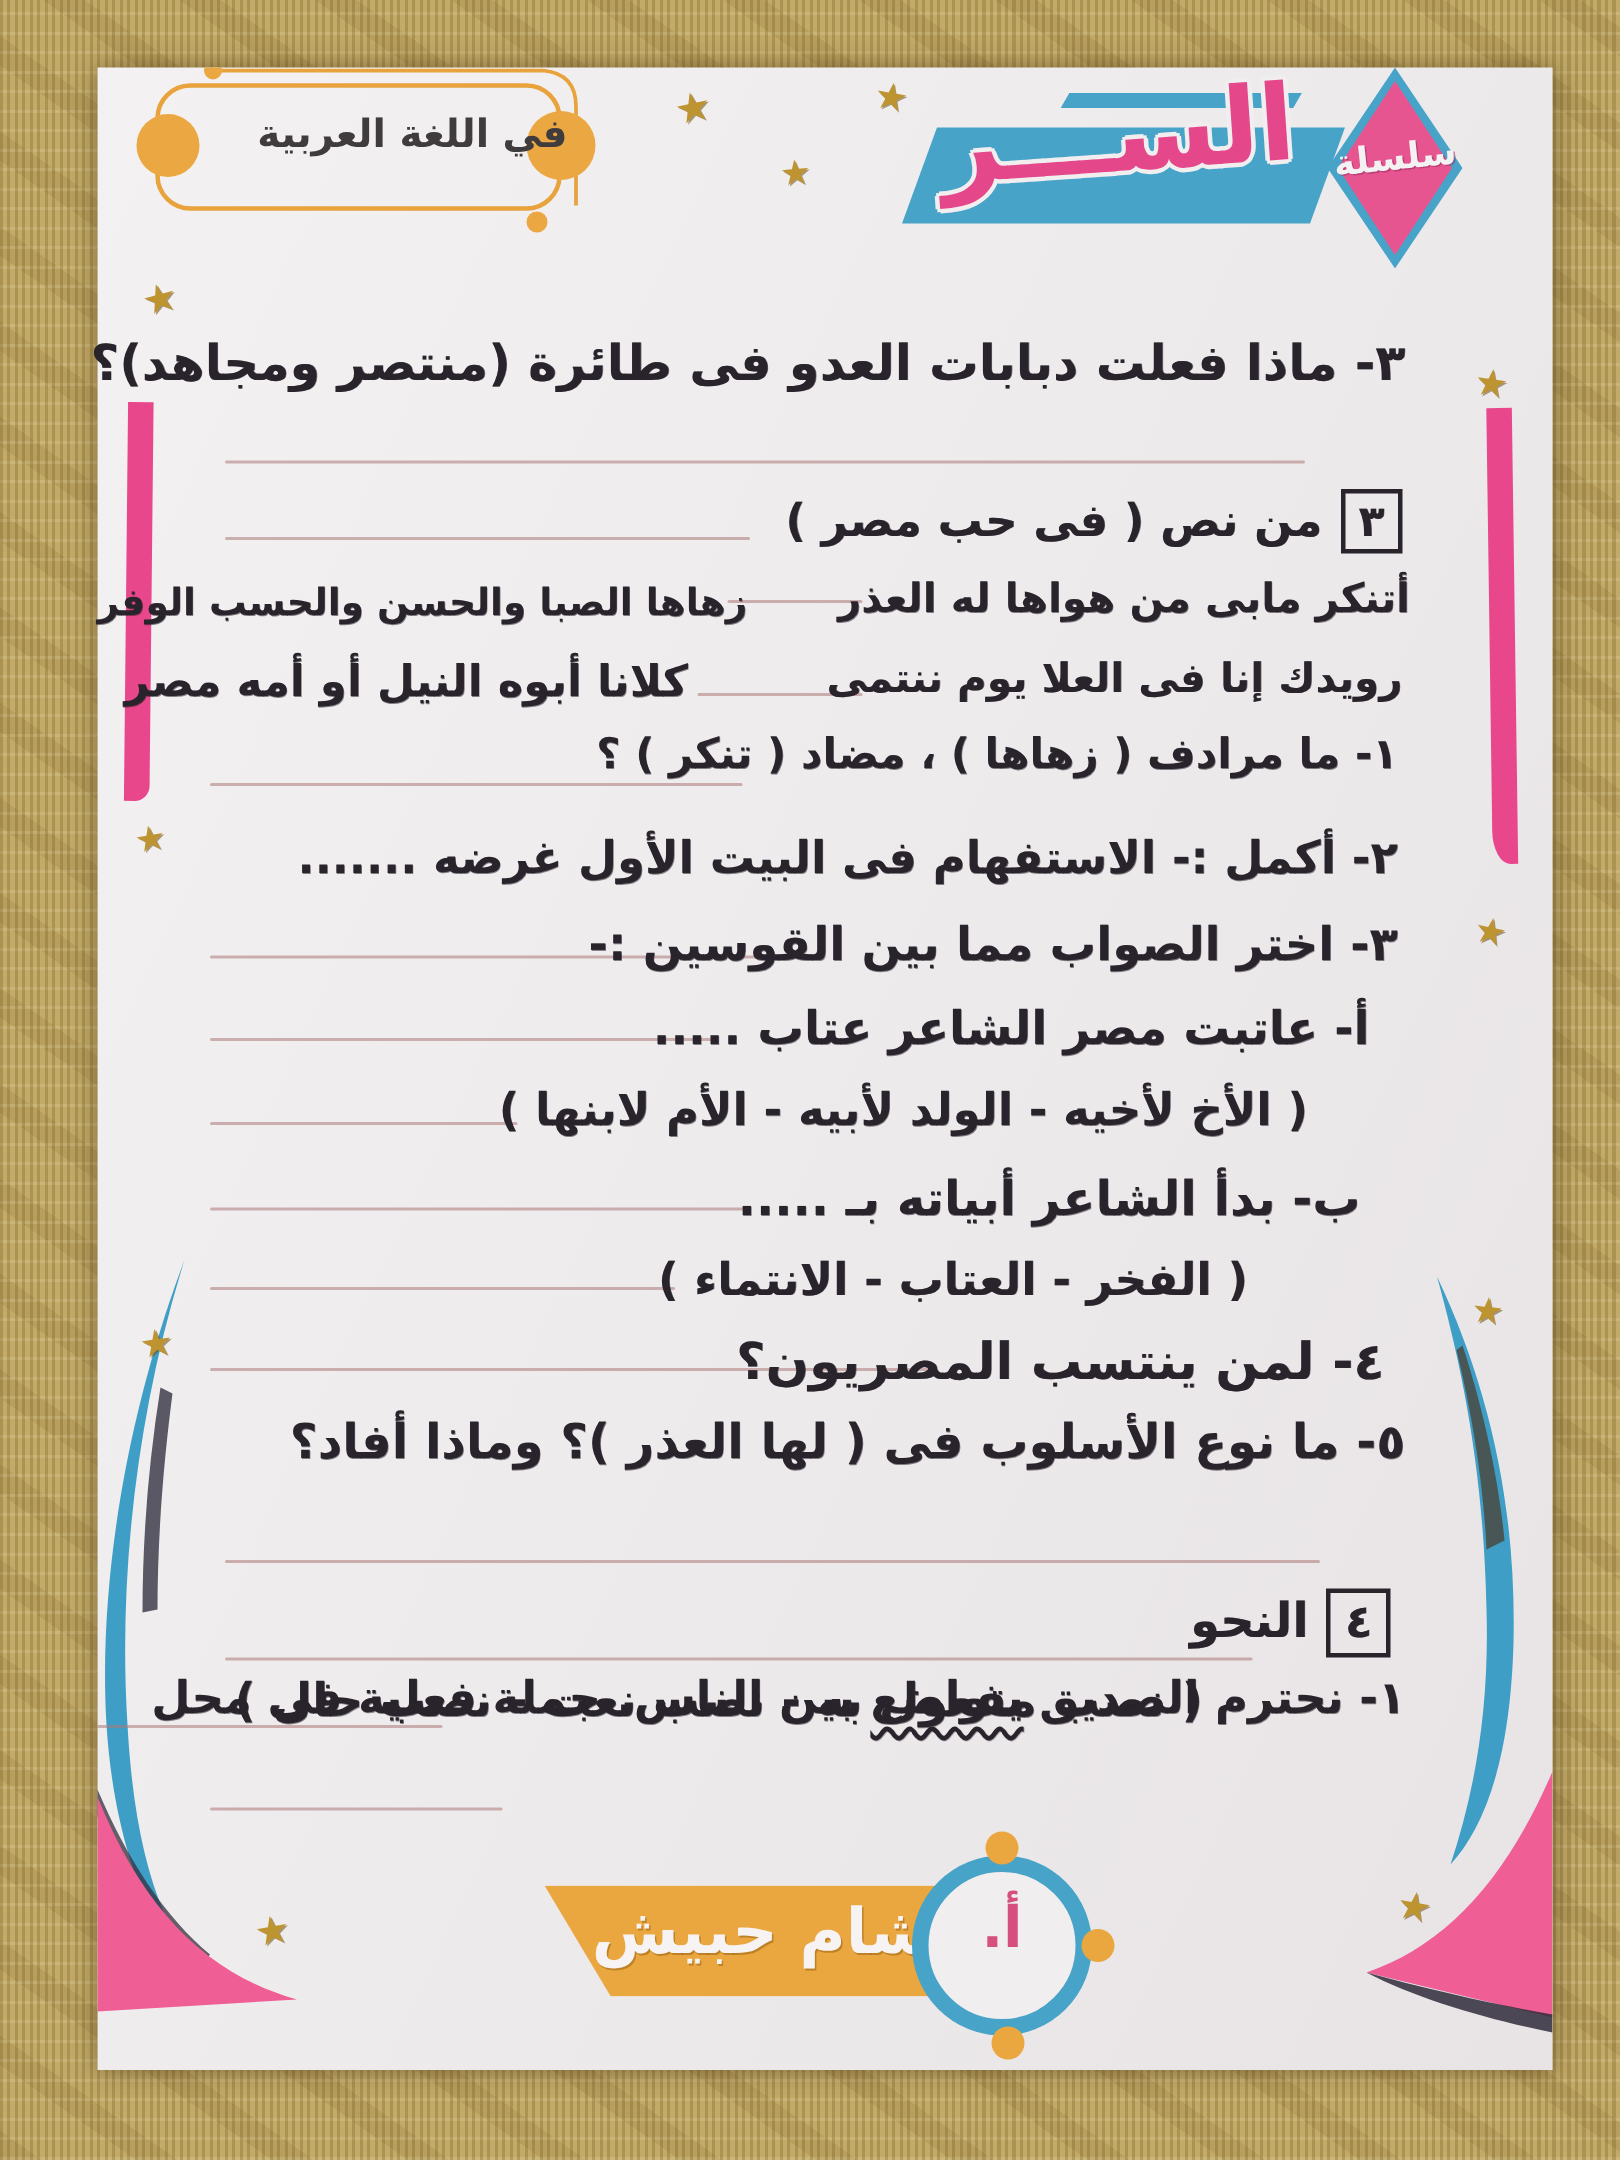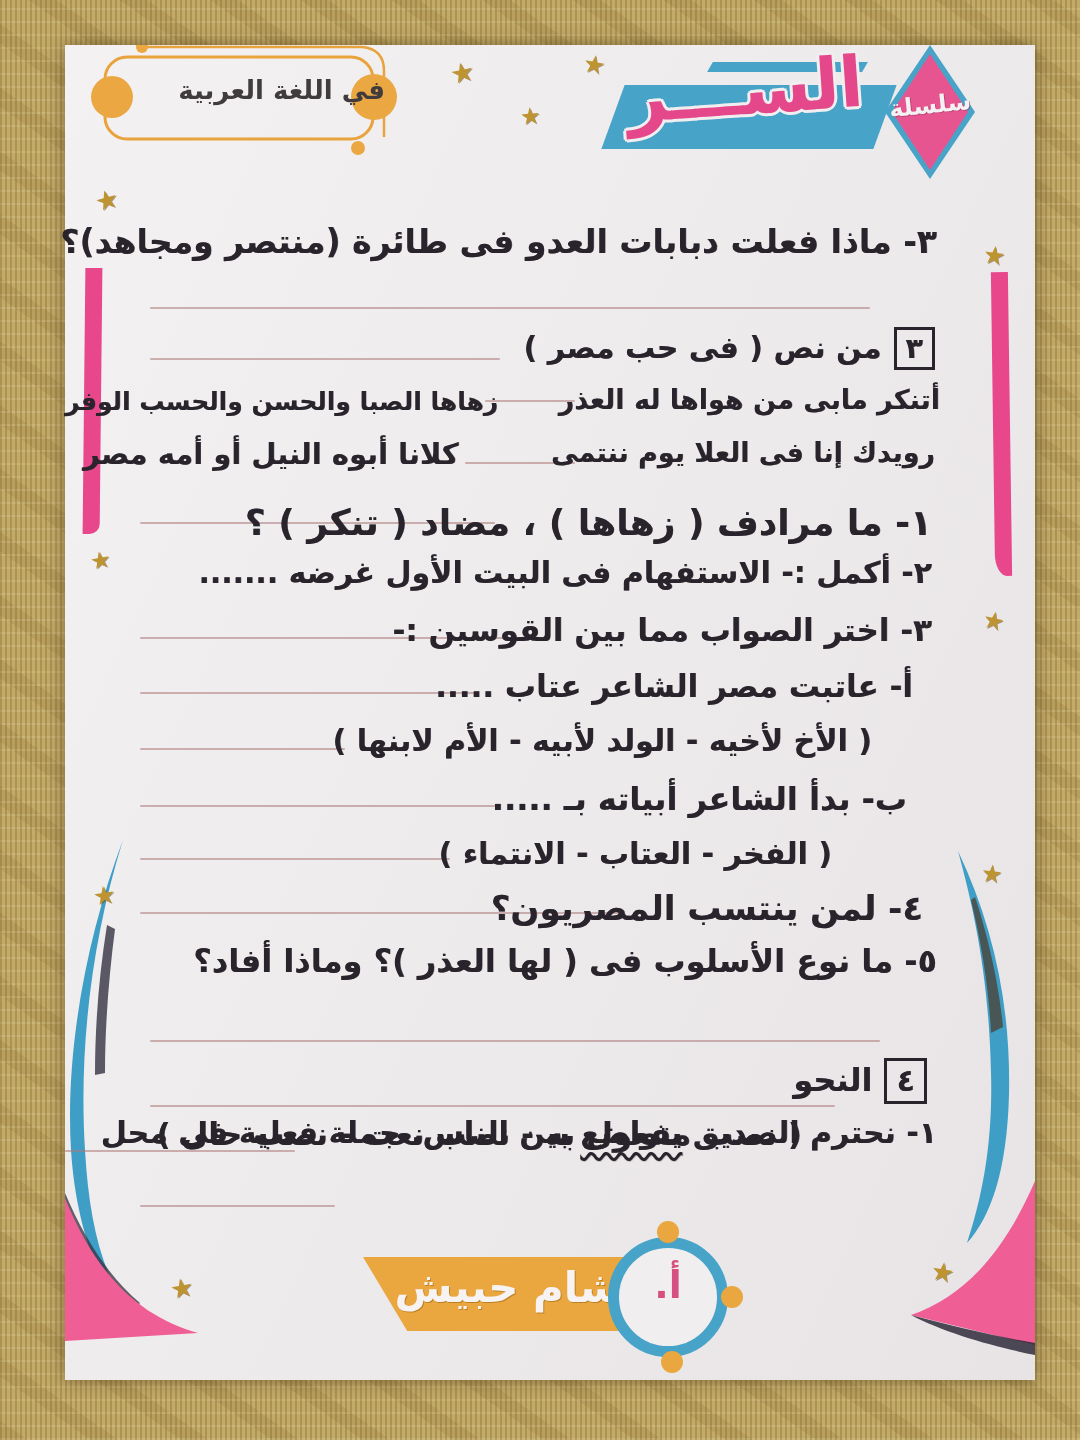--- a/index.html
+++ b/index.html
@@ -22,21 +22,21 @@
   .numbox{display:inline-block;border:3px solid #29232b;padding:0 9px;margin-left:12px;
     line-height:1.3;font-size:.95em;}
   .wavy{text-decoration:underline;text-decoration-style:wavy;
     text-decoration-thickness:2.5px;text-underline-offset:9px;}
   .pbar{position:absolute;width:17px;background:#e8478b;}
   .pbar-left{left:19px;top:223px;height:266px;border-bottom-right-radius:10px;transform:rotate(.6deg);}
   .pbar-right{left:928px;top:227px;height:304px;border-bottom-left-radius:70% 22px;transform:rotate(-.8deg);}
   .corners{position:absolute;left:0;top:0;}
   
   .badge-svg{position:absolute;left:25px;top:0;}
-  .badge-text{position:absolute;left:100px;top:30px;width:220px;text-align:right;
+  .badge-text{position:absolute;left:100px;top:30px;width:220px;text-align:center;
     font-size:26px;font-weight:bold;color:#403c3d;direction:rtl;}
   
   .logo-bar{position:absolute;left:645px;top:17px;width:155px;height:10px;background:#47a3c8;transform:skewX(-30deg);}
   .logo-slab{position:absolute;left:548px;top:40px;width:272px;height:64px;background:#47a3c8;transform:skewX(-20deg);}
   .logo-title{position:absolute;left:545px;top:4px;width:270px;text-align:center;direction:rtl;
     font-size:70px;font-weight:bold;color:#e4478a;transform:rotate(-4deg);
     text-shadow:-3px 0 0 #f1eef0,3px 0 0 #f1eef0,0 -3px 0 #f1eef0,0 3px 0 #f1eef0,
       -2px -2px 0 #f1eef0,2px 2px 0 #f1eef0,-2px 2px 0 #f1eef0,2px -2px 0 #f1eef0;}
   .rhombus{position:absolute;clip-path:polygon(50% 0,100% 50%,50% 100%,0 50%);}
   .rhombus-back{left:820px;top:0;width:90px;height:134px;background:#47a3c8;}
@@ -125,21 +125,21 @@
     <div class="txt" style="top:280px;right:100px;font-size:30px;">
       <span class="numbox">٣</span><span>من نص ( فى حب مصر )</span>
     </div>
 
     <div class="txt" style="top:335px;right:95px;font-size:27px;margin-left:20px;">أتنكر مابى من هواها له العذر</div>
     <div class="txt" style="top:338px;left:0px;font-size:25px;">زهاها الصبا والحسن والحسب الوفر</div>
 
     <div class="txt" style="top:388px;right:100px;font-size:27px;">رويدك إنا فى العلا يوم ننتمى</div>
     <div class="txt" style="top:388px;left:18px;font-size:29px;">كلانا أبوه النيل أو أمه مصر</div>
 
-    <div class="txt" style="top:451px;right:103px;font-size:36px;">١- ما مرادف ( زهاها ) ، مضاد ( تنكر ) ؟</div>
+    <div class="txt" style="top:437px;right:103px;font-size:28px;">١- ما مرادف ( زهاها ) ، مضاد ( تنكر ) ؟</div>
     <div class="txt" style="top:505px;right:103px;font-size:30px;">٢- أكمل :- الاستفهام فى البيت الأول غرضه .......</div>
     <div class="txt" style="top:562px;right:103px;font-size:31px;">٣- اختر الصواب مما بين القوسين :-</div>
     <div class="txt" style="top:618px;right:122px;font-size:31px;text-align:right;">أ- عاتبت مصر الشاعر عتاب .....</div>
     <div class="txt" style="top:673px;right:163px;font-size:30px;text-align:right;">( الأخ لأخيه - الولد لأبيه - الأم لابنها )</div>
     <div class="txt" style="top:730px;right:128px;font-size:32px;">ب- بدأ الشاعر أبياته بـ .....</div>
     <div class="txt" style="top:786px;right:203px;font-size:30px;">( الفخر - العتاب - الانتماء )</div>
     <div class="txt" style="top:838px;right:112px;font-size:34px;">٤- لمن ينتسب المصريون؟</div>
     <div class="txt" style="top:892px;right:98px;font-size:32px;">٥- ما نوع الأسلوب فى ( لها العذر )؟ وماذا أفاد؟</div>
 
     <div class="txt" style="top:1011px;right:108px;font-size:32px;">

